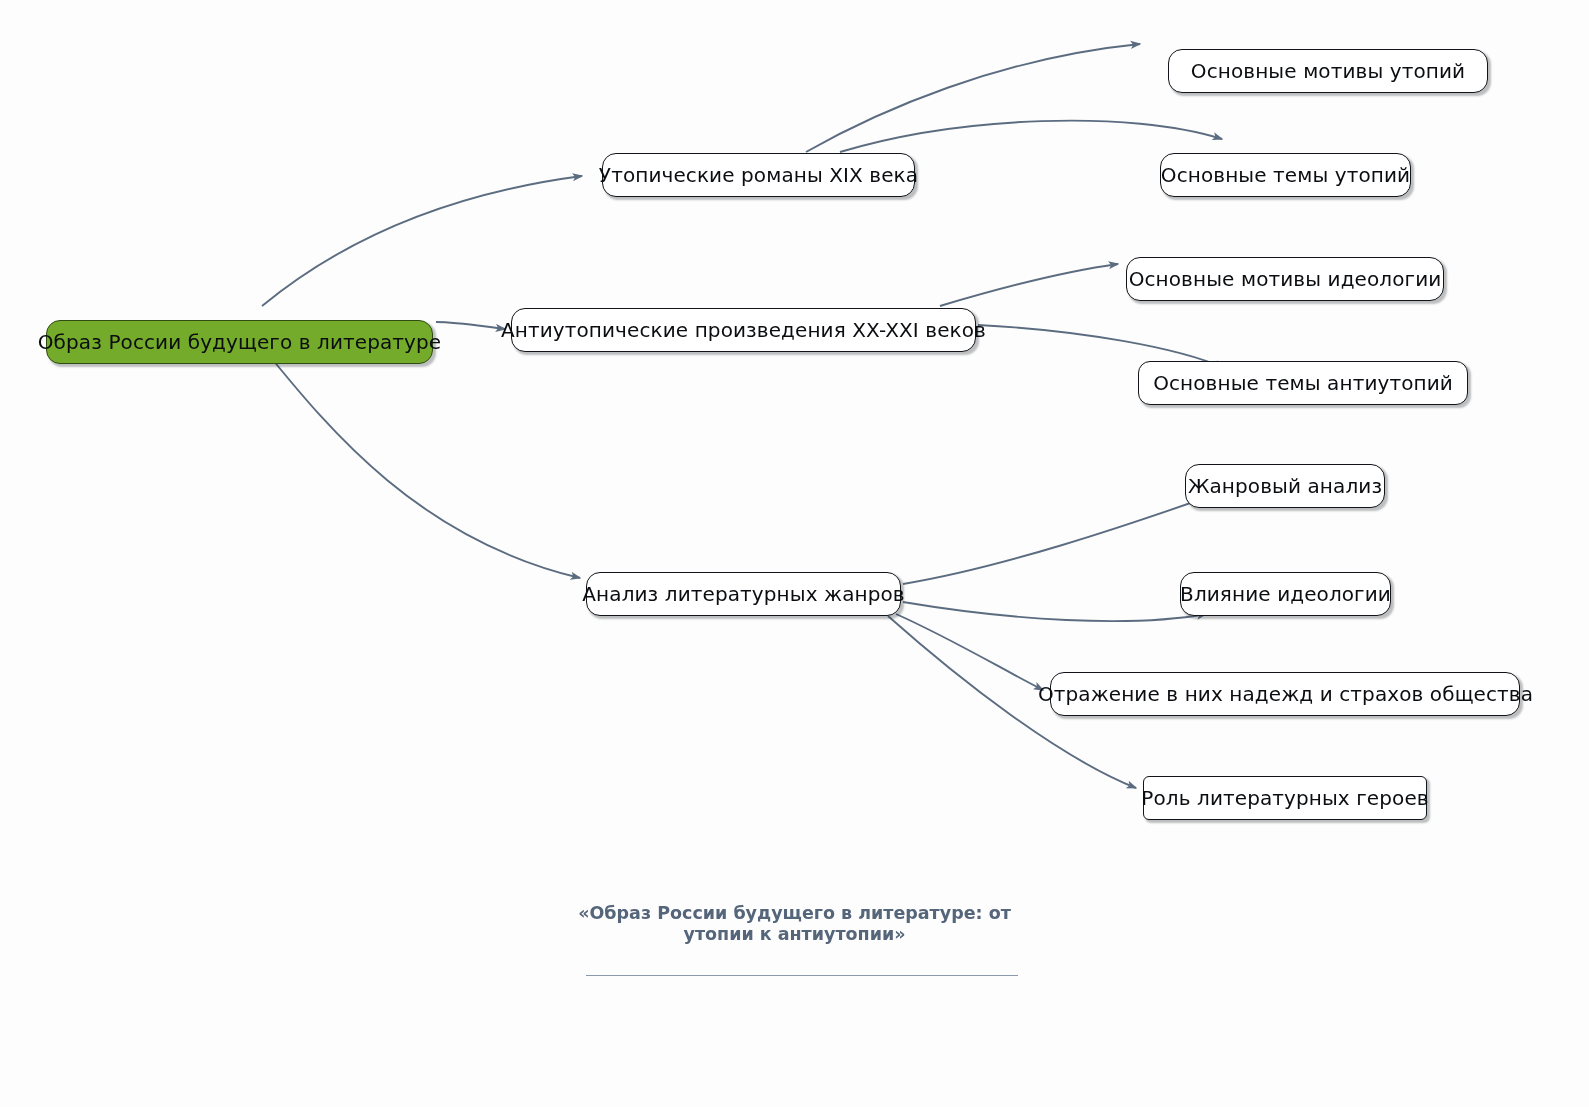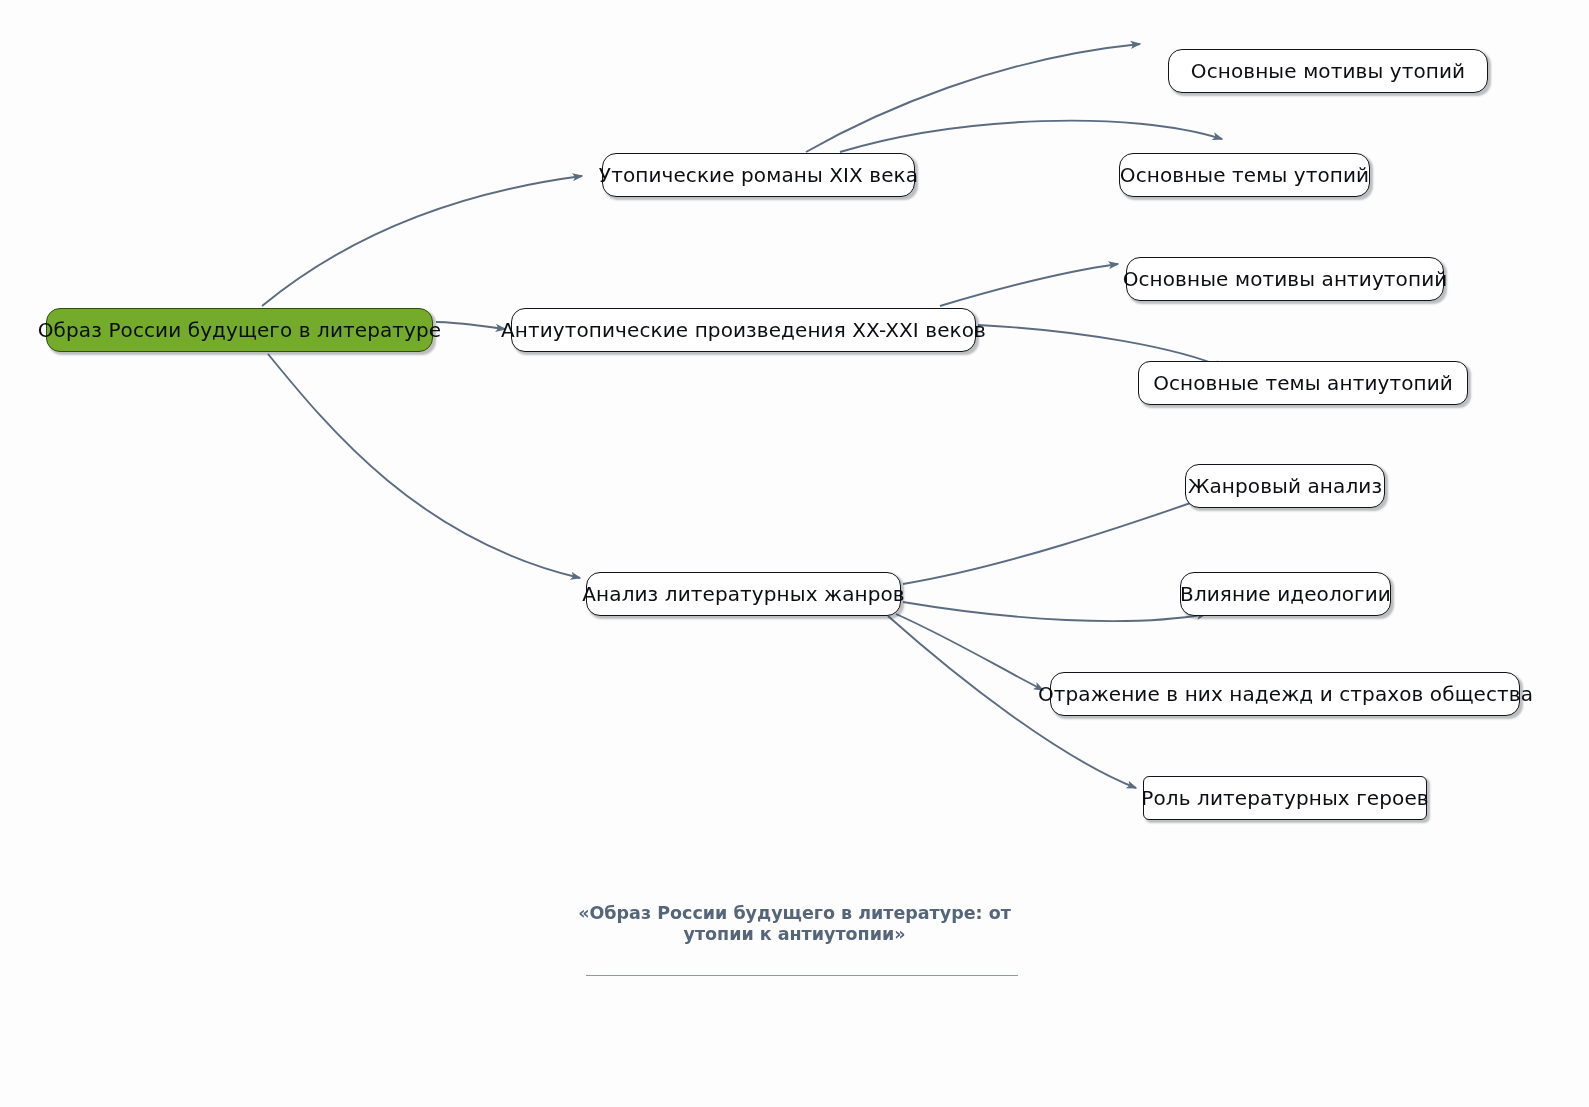--- a/index.html
+++ b/index.html
@@ -41,20 +41,21 @@
     line-height: 1;
     letter-spacing: 0.1px;
     white-space: nowrap;
     box-shadow: 2.5px 2.5px 2px rgba(40,45,52,0.30);
     padding: 0 16px;
   }
   .node.root {
     background: #74ab2b;
     border-color: #2f4d12;
     color: #0b0d10;
+    margin-top: 12px;
   }
   .caption {
     position: absolute;
     left: 0;
     width: 1589px;
     text-align: center;
     color: #55657a;
     font-weight: bold;
     font-size: 17.5px;
     line-height: 21px;
@@ -112,25 +113,25 @@
       </div>
       <div class="node" style="left: 511px; top: 308px; width: 465px; height: 44px;">
         <span>Антиутопические произведения XX-XXI веков</span>
       </div>
       <div class="node" style="left: 586px; top: 572px; width: 315px; height: 44px;">
         <span>Анализ литературных жанров</span>
       </div>
       <div class="node" style="left: 1148px; top: 49px; width: 320px; height: 44px; margin-left: 20px;">
         <span>Основные мотивы утопий</span>
       </div>
-      <div class="node" style="left: 1119px; top: 153px; width: 251px; height: 44px;">
+      <div class="node" style="left: 1160px; top: 153px; width: 251px; height: 44px;">
         <span>Основные темы утопий</span>
       </div>
       <div class="node" style="left: 1126px; top: 257px; width: 318px; height: 44px;">
-        <span>Основные мотивы антиутопий</span>
+        <span>Основные мотивы идеологии</span>
       </div>
       <div class="node" style="left: 1138px; top: 361px; width: 330px; height: 44px; border-radius: 12px;">
         <span>Основные темы антиутопий</span>
       </div>
       <div class="node" style="left: 1185px; top: 464px; width: 200px; height: 44px;">
         <span>Жанровый анализ</span>
       </div>
       <div class="node" style="left: 1180px; top: 572px; width: 211px; height: 44px;">
         <span>Влияние идеологии</span>
       </div>

